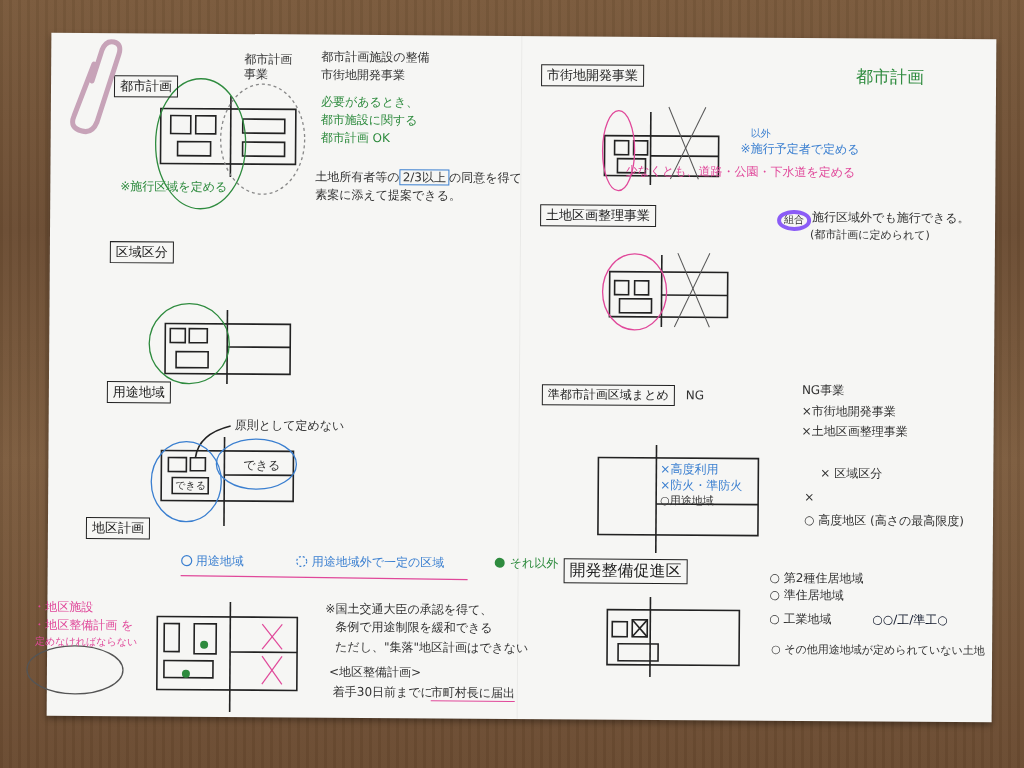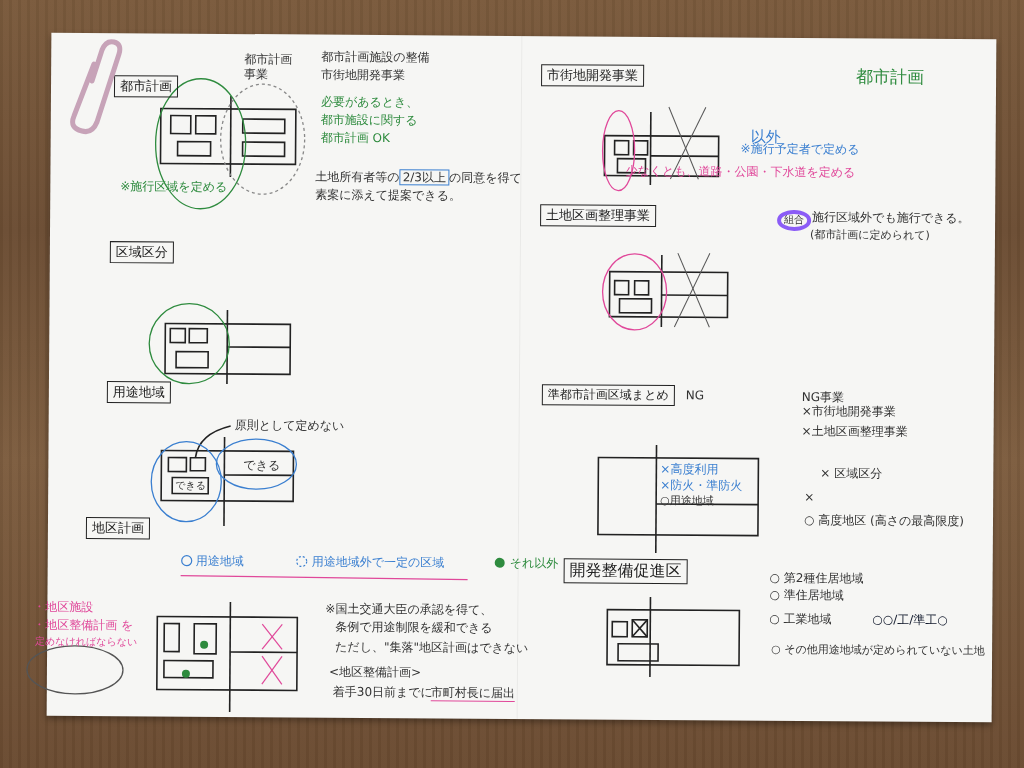--- a/index.html
+++ b/index.html
@@ -147,35 +147,35 @@
   <div class="t" style="left:278px;top:567px;">※国土交通大臣の承認を得て、</div>
   <div class="t" style="left:288px;top:585px;">条例で用途制限を緩和できる</div>
   <div class="t" style="left:288px;top:605px;">ただし、"集落"地区計画はできない</div>
   <div class="t" style="left:282px;top:630px;">&lt;地区整備計画&gt;</div>
   <div class="t" style="left:286px;top:650px;">着手30日前までに</div>
   <div class="t" style="left:384px;top:650px;border-bottom:1px solid #e0489a;">市町村長に届出</div>
 
   <div class="t green big" style="left:805px;top:28px;">都市計画</div>
 
   <div class="box" style="left:490px;top:28px;">市街地開発事業</div>
-  <div class="t blue" style="left:700px;top:90px;font-size:15px;">以外</div>
+  <div class="t blue" style="left:700px;top:90px;font-size:10px;">以外</div>
   <div class="t blue" style="left:690px;top:104px;">※施行予定者で定める</div>
   <div class="t pink" style="left:575px;top:127px;">少なくとも、道路・公園・下水道を定める</div>
 
   <div class="box" style="left:490px;top:168px;">土地区画整理事業</div>
   <div class="t" style="left:727px;top:172px;border:4px solid #8b5cf6;border-radius:50%;padding:0 3px;font-size:10px;">組合</div>
   <div class="t" style="left:762px;top:172px;">施行区域外でも施行できる。</div>
   <div class="t" style="left:760px;top:190px;font-size:11px;">(都市計画に定められて)</div>
 
   <div class="box" style="left:493px;top:348px;font-size:12px;">準都市計画区域まとめ</div>
   <div class="t" style="left:637px;top:351px;">NG</div>
   <div class="t blue" style="left:612px;top:425px;">×高度利用</div>
   <div class="t blue" style="left:612px;top:441px;">×防火・準防火</div>
   <div class="t" style="left:612px;top:457px;font-size:11px;">○用途地域</div>
-  <div class="t" style="left:753px;top:345px;margin-top:7px;">NG事業</div>
+  <div class="t" style="left:753px;top:345px;">NG事業</div>
   <div class="t" style="left:753px;top:366px;">×市街地開発事業</div>
   <div class="t" style="left:753px;top:386px;">×土地区画整理事業</div>
   <div class="t" style="left:772px;top:428px;text-align:right;">× 区域区分</div>
   <div class="t" style="left:756px;top:452px;">×</div>
   <div class="t" style="left:756px;top:475px;">○ 高度地区 (高さの最高限度)</div>
 
   <div class="box" style="left:516px;top:522px;font-size:16px;">開発整備促進区</div>
   <div class="t" style="left:722px;top:533px;">○ 第2種住居地域</div>
   <div class="t" style="left:722px;top:550px;">○ 準住居地域</div>
   <div class="t" style="left:722px;top:574px;">○ 工業地域</div>

